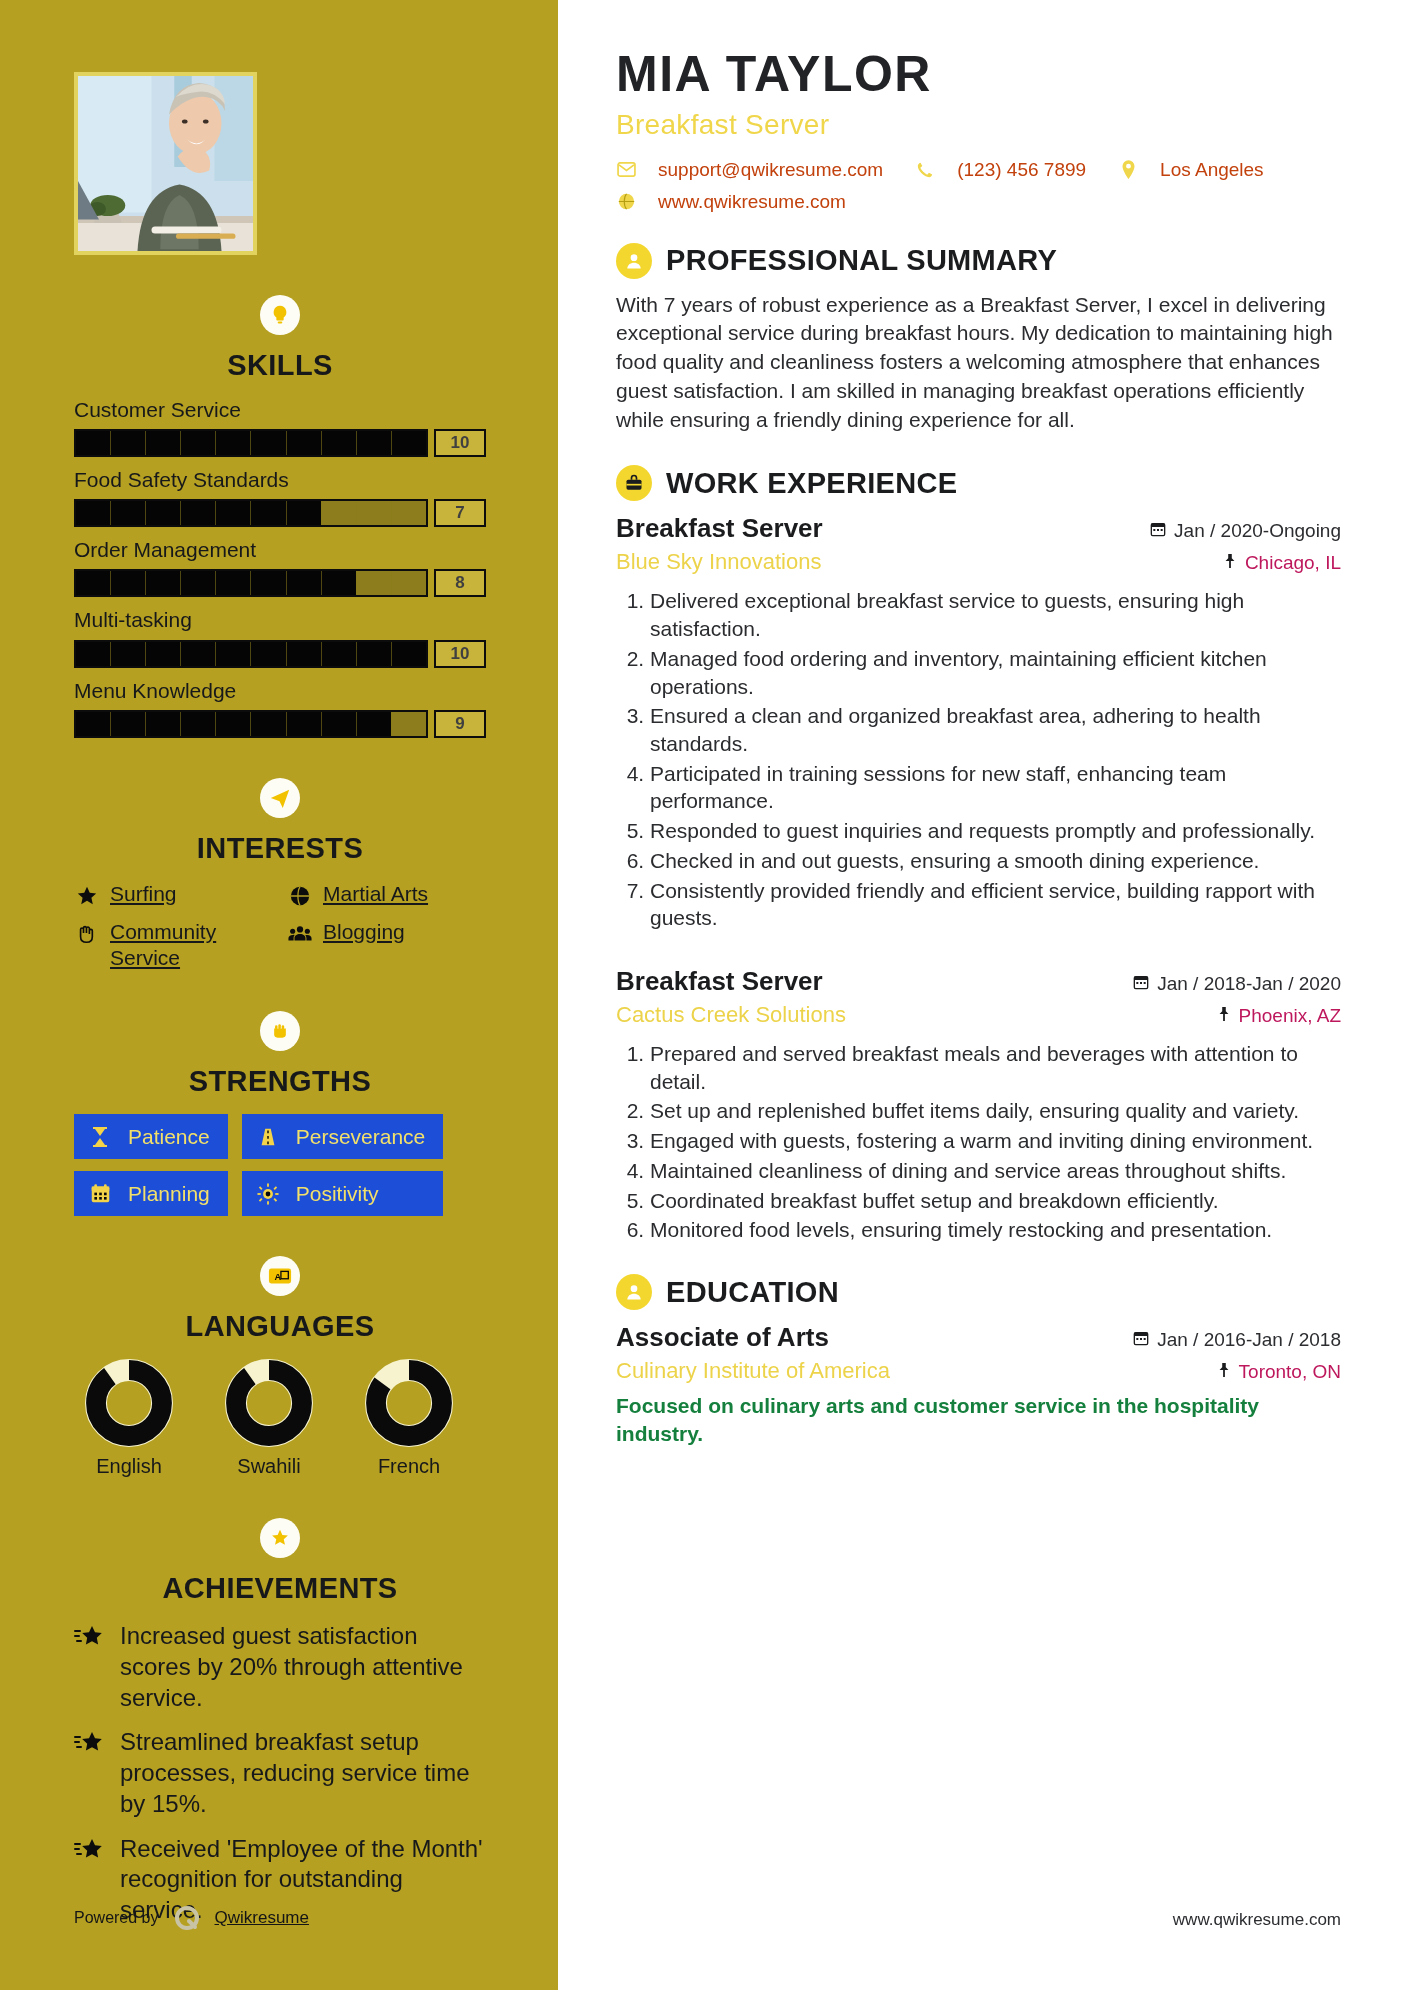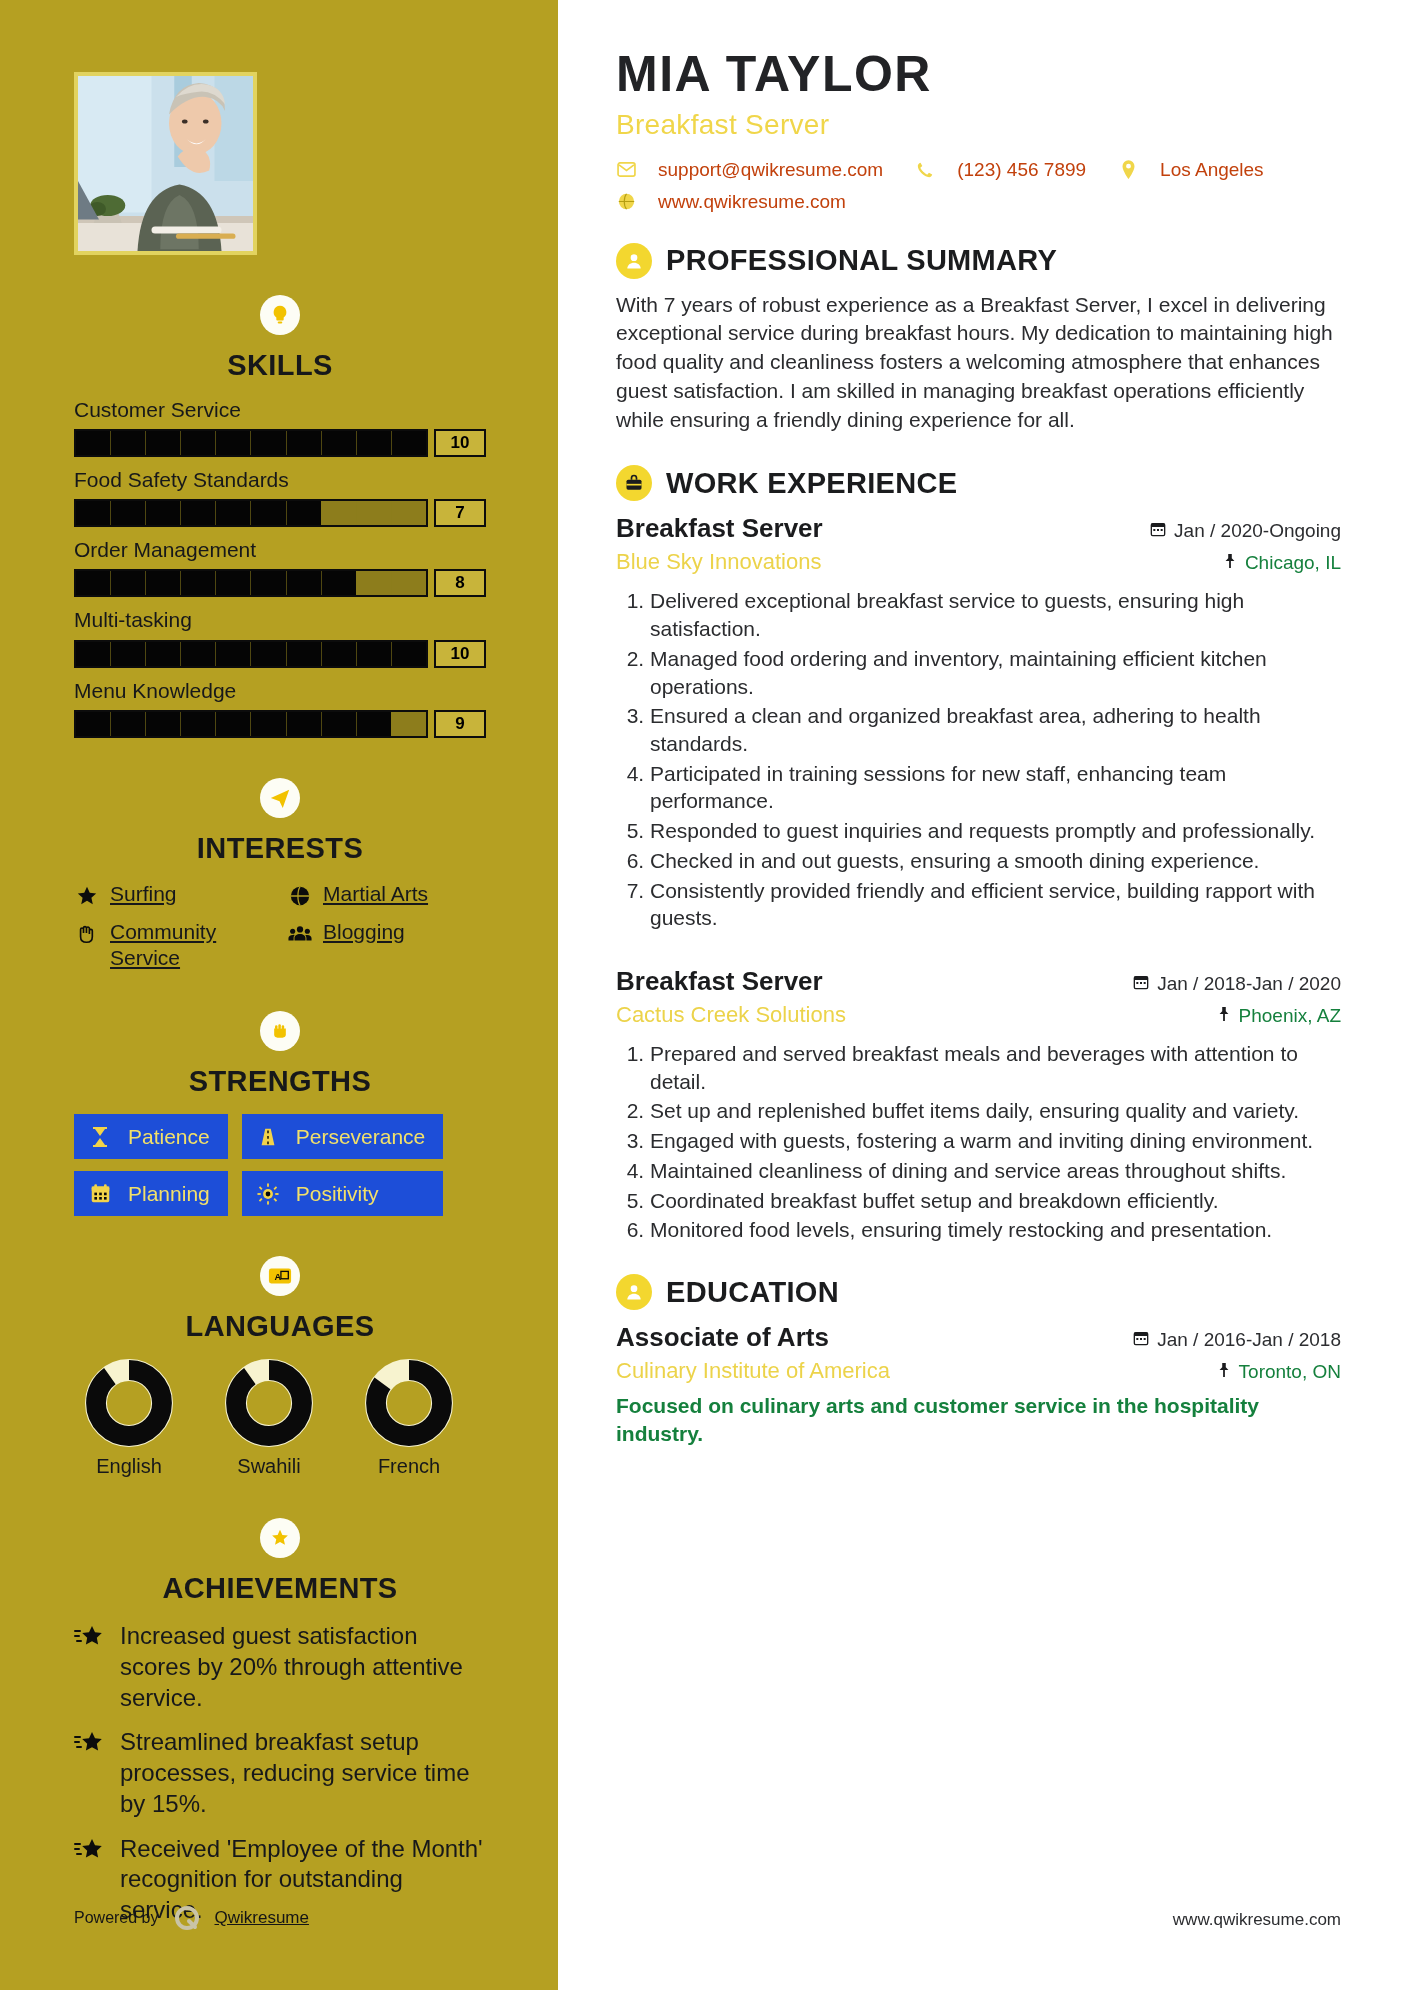--- a/index.html
+++ b/index.html
@@ -65,21 +65,21 @@
     overflow: hidden;
   }
   .skill-fill { position: absolute; left:0; top:0; bottom:0; background:#050505; }
   .skill-ticks { position:absolute; inset:0; display:flex; }
   .skill-ticks i { flex:1 1 0; border-right:1px solid #8d7d1c; opacity:.55; }
   .skill-ticks i:last-child { border-right:none; }
   .skill-val {
     width: 52px; flex: 0 0 52px; margin-left: 6px;
     border: 2px solid #0c0c0c; background: #c8b43a;
     display:flex; align-items:center; justify-content:center;
-    font-size: 17px; font-weight:700; color:#000000;
+    font-size: 17px; font-weight:700; color:#404040;
   }
 
   
   .interests-grid {
     display: grid; grid-template-columns: 1fr 1fr;
     column-gap: 14px; row-gap: 10px; margin-top: 4px;
   }
   .interest { display:flex; align-items:flex-start; gap:10px; }
   .interest-ico { flex:0 0 26px; width:26px; height:26px; display:flex; align-items:center; justify-content:center; margin-top:2px;}
   .interest-label { font-size:21px; color:#17181a; line-height:1.25;text-decoration:underline; }
@@ -138,21 +138,21 @@
   .m-title { font-size:29px; font-weight:700; color:#1b1c1e; letter-spacing:.3px; }
   .summary { font-size:21px; color:#2b2c2f; line-height:1.38; }
 
   .job { margin-top: 6px; }
   .job + .job { margin-top: 34px; }
   .job-top { display:flex; justify-content:space-between; align-items:baseline; }
   .job-title { font-size:26px; font-weight:700; color:#1b1c1e; }
   .job-meta { display:flex; align-items:center; gap:8px; font-size:19px; color:#2c2d30; white-space:nowrap;}
   .job-sub { display:flex; justify-content:space-between; align-items:baseline; margin-top:5px; }
   .job-company { font-size:22px; color:#ecd34a; }
-  .job-loc { display:flex; align-items:center; gap:8px; font-size:19px; color:#15803d; white-space:nowrap;}
+  .job-loc { display:flex; align-items:center; gap:8px; font-size:19px; color:#be185d; white-space:nowrap;}
   .bullets { margin: 12px 0 0 0; padding-left: 34px; }
   .bullets li { font-size:21px; color:#2b2c2f; line-height:1.32; margin-bottom:2px; }
   .edu-desc { font-size:21px; color:#15803d; line-height:1.35; margin-top:8px;font-weight:bold; }
 
   .main-footer {
     position:absolute; right:66px; bottom:60px;
     font-size:17px; color:#2c2d30;
   }
 </style>
 </head>

